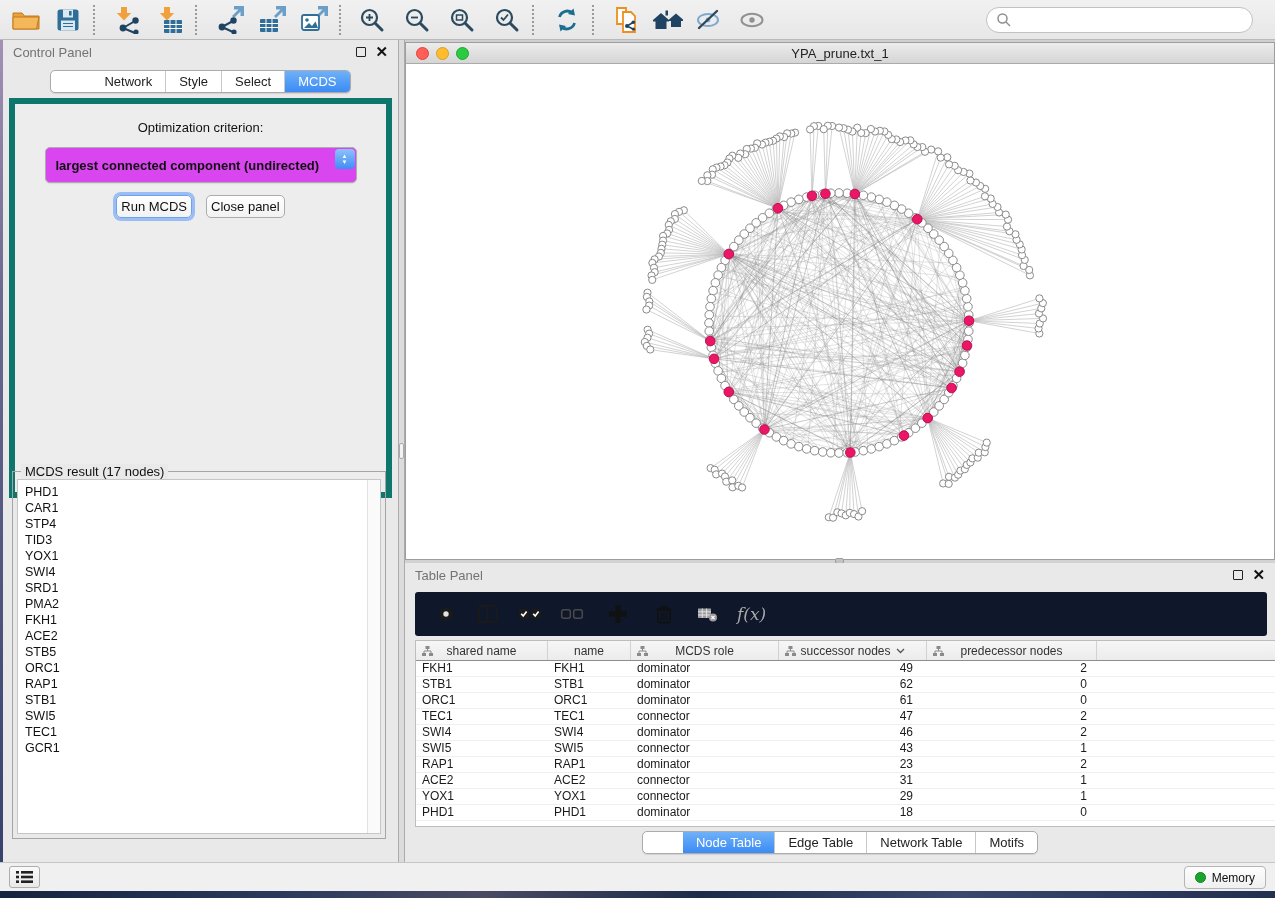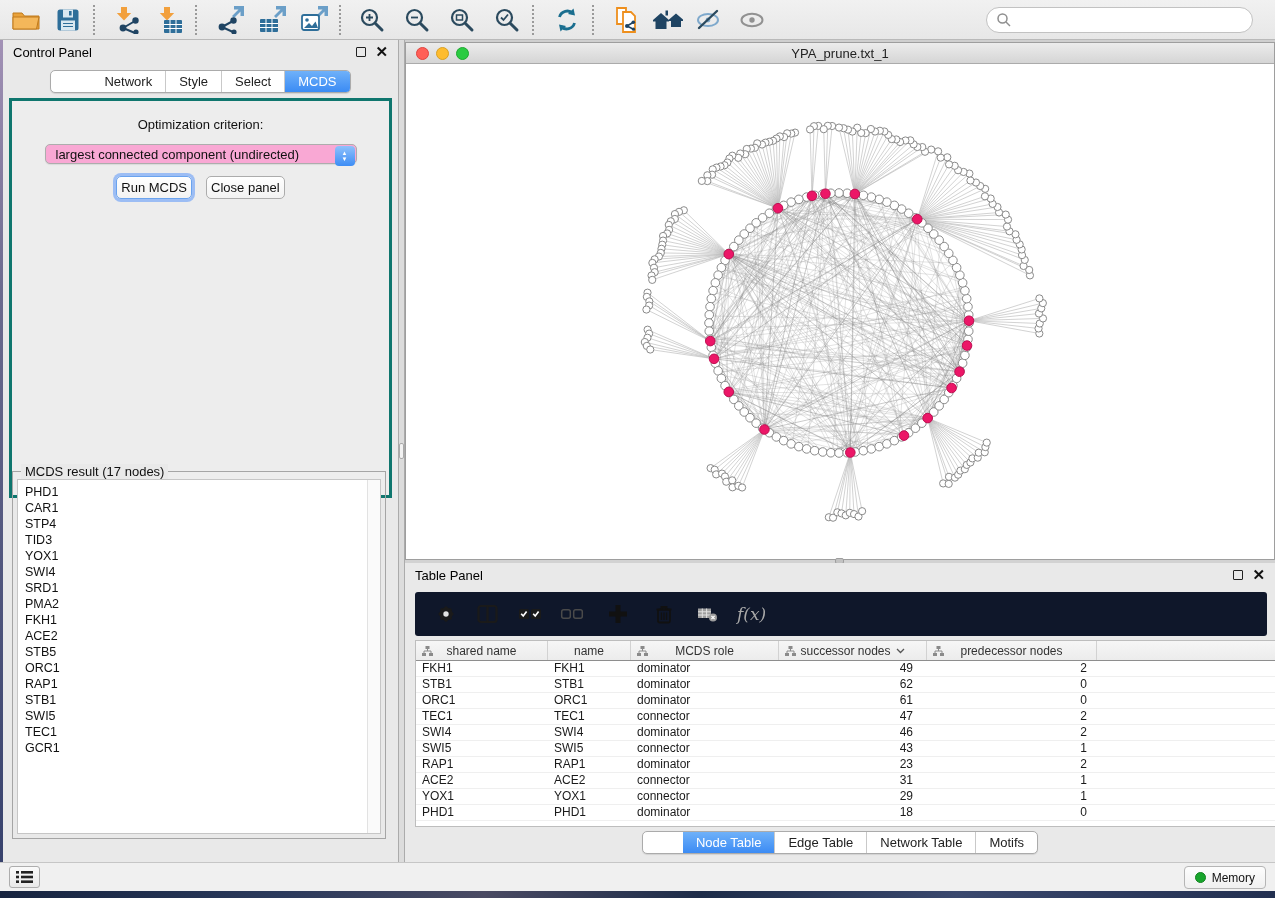--- a/index.html
+++ b/index.html
@@ -20,39 +20,39 @@
   .left-sliver { position:absolute; left:0; top:40px; width:3px; height:851px;
     background:linear-gradient(#a291b5,#6a6a8e 30%,#35406b); }
   .control-panel { position:absolute; left:3px; top:40px; width:395px; height:822px;
     background:#E9E9E9; }
   .v-splitter { position:absolute; left:398px; top:40px; width:7px; height:822px;
     background:#DCDCDC; border-left:1px solid #ABABAB; border-right:1px solid #ABABAB; }
   .v-handle { position:absolute; left:0; top:403px; width:5px; height:16px;
     background:#F2F2F2; border:1px solid #AAA; border-radius:2px; }
 
   .panel-header { height:24px; display:flex; align-items:center; padding:0 10px; }
-  .panel-title { font-size:13px; color:#000000; }
+  .panel-title { font-size:13px; color:#737373; }
   .win-icons { margin-left:auto; display:flex; align-items:center; gap:9px; }
   .float-ico { width:10px; height:10px; border:1.7px solid #222; border-radius:1px; }
   .close-ico { font-size:15px; font-weight:bold; color:#111; line-height:10px; }
 
   .seg { display:inline-flex; background:#fff; border:1px solid #ABABAB; border-radius:5px;
     overflow:hidden; box-shadow:0 1px 1px rgba(0,0,0,.10); }
   .seg-item { padding:3px 13px; font-size:13px; color:#222; border-left:1px solid #C9C9C9; white-space:nowrap; }
   .seg-item:first-child { border-left:none;margin-left:40px; }
   .seg-item.active { background:linear-gradient(#6FB1F9,#3B8BF4); color:#fff; }
   .cp-tabs { position:absolute; left:0; top:30px; width:395px; text-align:center; }
 
   .cp-content { position:absolute; left:6px; top:58px; width:383px; height:400px;
-    background:#EDEDED; border:3px solid #0f766e; }
+    background:#EDEDED; border:6px solid #0f766e; }
   .crit-label { text-align:center; margin-top:16px; font-size:13px; color:#111; }
-  .select-box { position:relative; margin:12px auto 0; width:312px; height:20px; background:#f9a8d4;
+  .select-box { position:relative; margin:12px auto 0; width:312px; height:36px; background:#d946ef;
     border:1px solid #ADADAD; border-radius:5px; font-size:13px; color:#111;
     display:flex; align-items:center; padding-left:10px;
-    box-shadow:0 1px 1px rgba(0,0,0,.08); }
+    box-shadow:0 1px 1px rgba(0,0,0,.08);font-weight:bold; }
   .stepper { position:absolute; right:1px; top:1px; width:20px; height:20px;
     border-radius:4px; background:linear-gradient(#8FC1FC,#3D8DF5);
     display:flex; flex-direction:column; align-items:center; justify-content:center;
     color:#fff; font-size:6px; line-height:6.5px; }
   .btn-row { margin-top:12px; text-align:center; display:flex; justify-content:center; gap:14px; }
   .mac-btn { background:linear-gradient(#FFFFFF,#F2F2F2); border:1px solid #ACACAC;
     border-radius:5px; font-size:13px; color:#111; padding:3px 4px;
     font-family:"Liberation Sans", sans-serif; }
   .mac-btn.focus { box-shadow:0 0 0 3px rgba(90,150,250,.55); border-color:#6AA3EE; }
 

